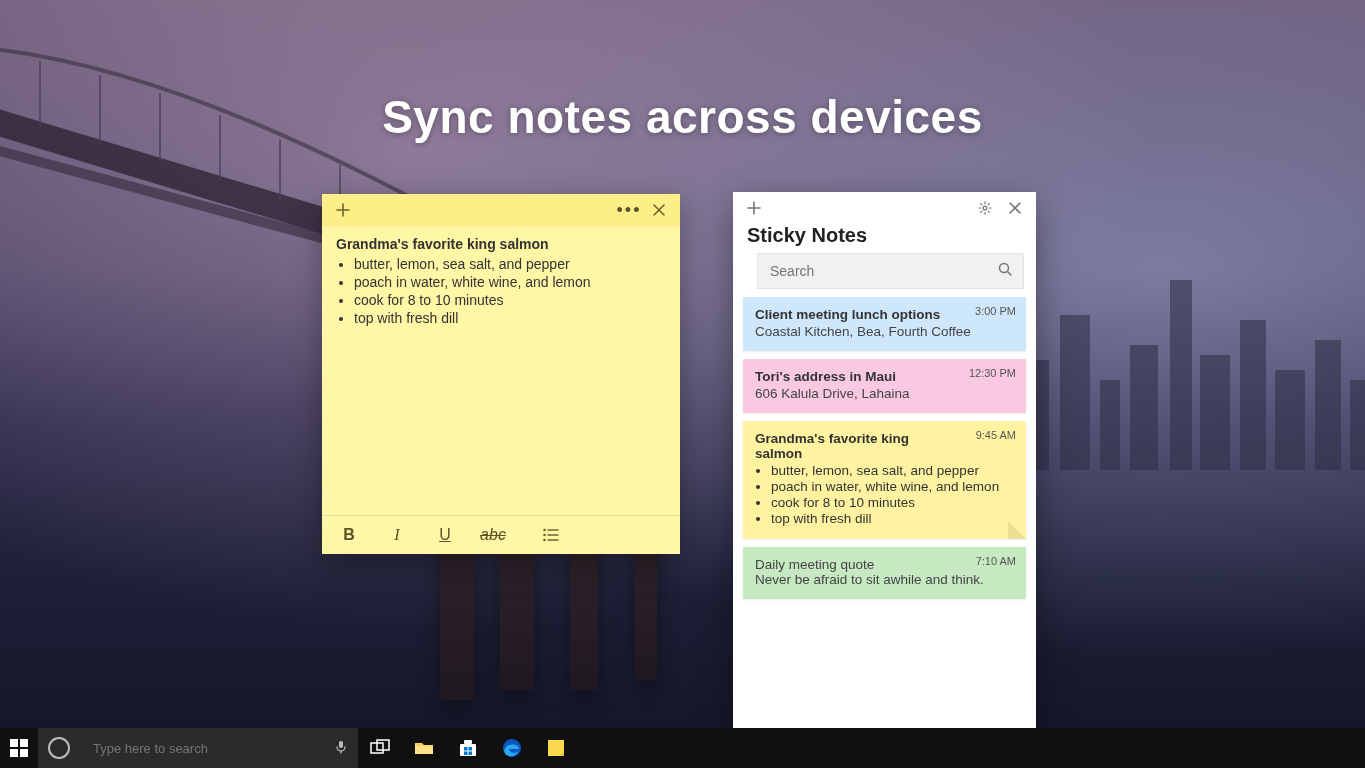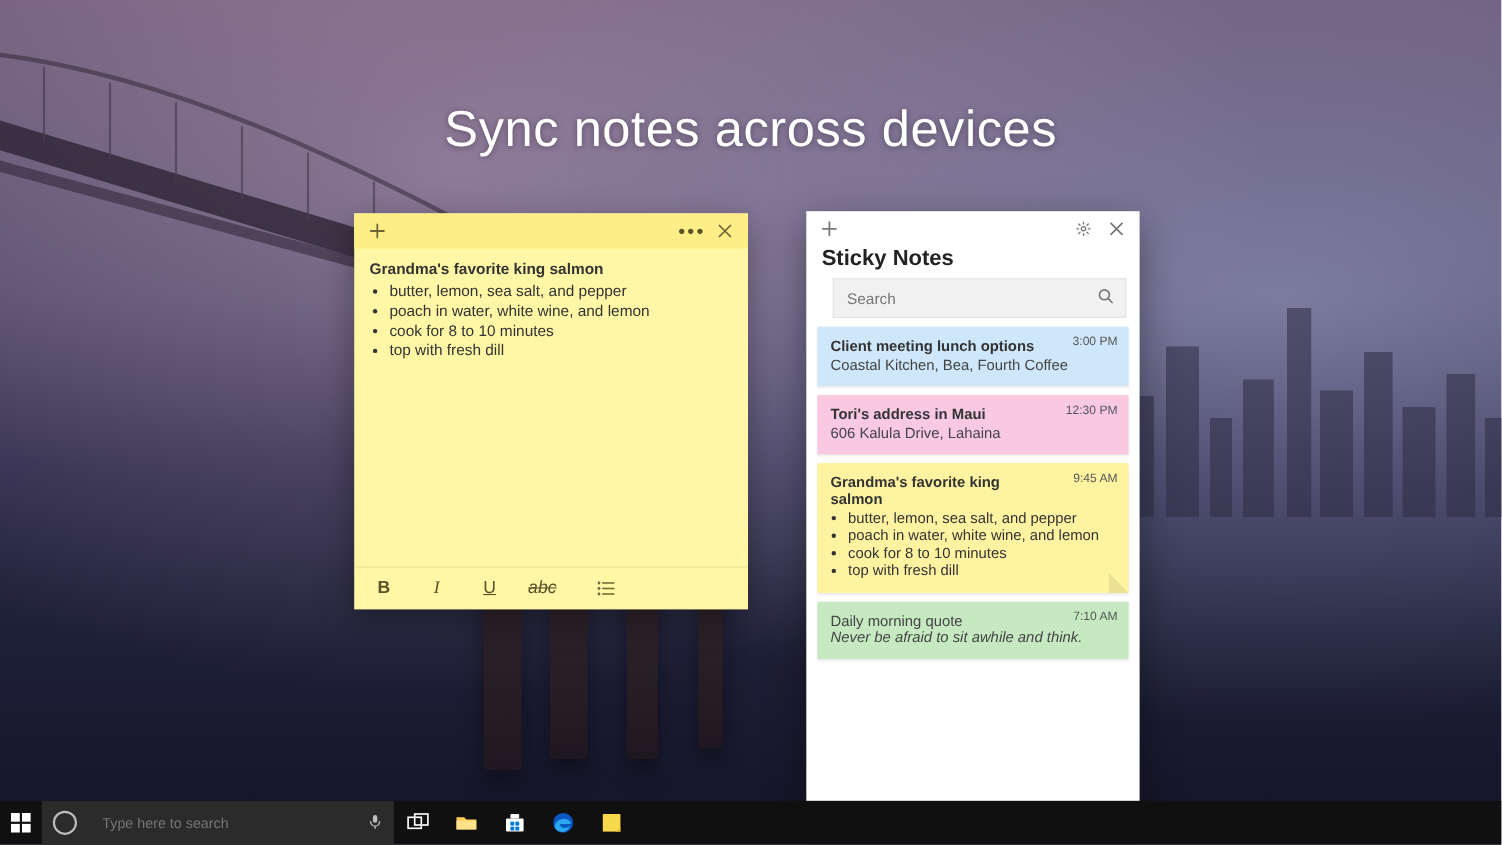--- a/index.html
+++ b/index.html
@@ -14,21 +14,21 @@
   .bridge{position:absolute;left:-60px;top:45px;width:760px;height:260px;pointer-events:none;opacity:.75;}
   .bridge svg{width:100%;height:100%;}
   .skyline{position:absolute;right:-20px;top:260px;width:520px;height:210px;pointer-events:none;opacity:.55;}
   .skyline svg{width:100%;height:100%;}
   .pier{position:absolute;width:34px;background:linear-gradient(#3a2c33,#201820);border-radius:6px 6px 4px 4px;box-shadow:0 10px 20px rgba(0,0,0,.4);}
   .pier.p1{left:440px;top:420px;height:280px;}
   .pier.p2{left:500px;top:430px;height:260px;}
   .pier.p3{left:570px;top:440px;height:250px;width:28px;}
   .pier.p4{left:635px;top:450px;height:230px;width:22px;}
 
-  .headline{position:absolute;top:90px;left:0;right:0;text-align:center;color:#fff;font-size:46px;font-weight:400;letter-spacing:.5px;text-shadow:0 1px 6px rgba(0,0,0,.35);}
+  .headline{position:absolute;top:90px;left:0;right:0;text-align:center;color:#fff;font-size:46px;font-weight:700;letter-spacing:.5px;text-shadow:0 1px 6px rgba(0,0,0,.35);}
 
   
   .note{
     position:absolute;left:322px;top:194px;width:358px;height:360px;
     background:#fff6a6;box-shadow:0 10px 30px rgba(0,0,0,.35);
     display:flex;flex-direction:column;
   }
   .note .bar{height:32px;background:#fdee87;display:flex;align-items:center;padding:0 6px;color:#6e6434;}
   .note .bar .spacer{flex:1;}
   .ibtn{width:30px;height:28px;display:inline-flex;align-items:center;justify-content:center;cursor:pointer;font-size:16px;color:#5a5328;}
@@ -60,21 +60,21 @@
   .card .t{font-weight:700;margin-bottom:2px;padding-right:60px;}
   .card .sub{color:#444;}
   .card .time{position:absolute;top:8px;right:10px;font-size:11px;color:#555;}
   .card ul{margin:2px 0 0 16px;padding:0;}
   .card li{margin:1px 0;}
   .card.blue{background:#cfe7fb;}
   .card.pink{background:#f9c9e2;}
   .card.yellow{background:#fff3a1;}
   .card.green{background:#c6e9c2;}
   .card .fold{position:absolute;right:0;bottom:0;width:0;height:0;border-left:18px solid rgba(0,0,0,.08);border-top:18px solid transparent;}
-  .card .italic{font-style:italic;}
+  .card .italic{}
 
   
   .taskbar{position:absolute;left:0;right:0;bottom:0;height:40px;background:#101010;display:flex;align-items:center;color:#ddd;font-size:13px;}
   .tb-btn{height:40px;display:flex;align-items:center;justify-content:center;padding:0 10px;cursor:pointer;}
   .tb-btn svg{width:18px;height:18px;fill:#fff;}
   .searchbox{flex:0 0 300px;height:40px;background:#2b2b2b;display:flex;align-items:center;gap:21px;padding:0 10px;color:#bdbdbd;}
   .searchbox .ring{width:18px;height:18px;border:2px solid #bdbdbd;border-radius:50%;}
   .searchbox input{flex:1;background:transparent;border:none;outline:none;color:#ddd;font-size:13px;}
   .mic svg{width:14px;height:14px;fill:#bdbdbd;}
   .tb-icon{width:44px;height:40px;display:flex;align-items:center;justify-content:center;cursor:pointer;}
@@ -237,21 +237,21 @@
           <li>butter, lemon, sea salt, and pepper</li>
           <li>poach in water, white wine, and lemon</li>
           <li>cook for 8 to 10 minutes</li>
           <li>top with fresh dill</li>
         </ul>
         <div class="fold"></div>
       </div>
 
       <div class="card green">
         <div class="time">7:10 AM</div>
-        <div class="sub">Daily morning quote</div>
+        <div class="sub">Daily meeting quote</div>
         <div class="sub italic">Never be afraid to sit awhile and think.</div>
       </div>
     </div>
   </div>
 
   <div class="taskbar">
     <div class="tb-btn">
       <svg viewBox="0 0 18 18">
           <g fill="#fff">
             <rect x="0" y="0" width="8" height="8"></rect>

